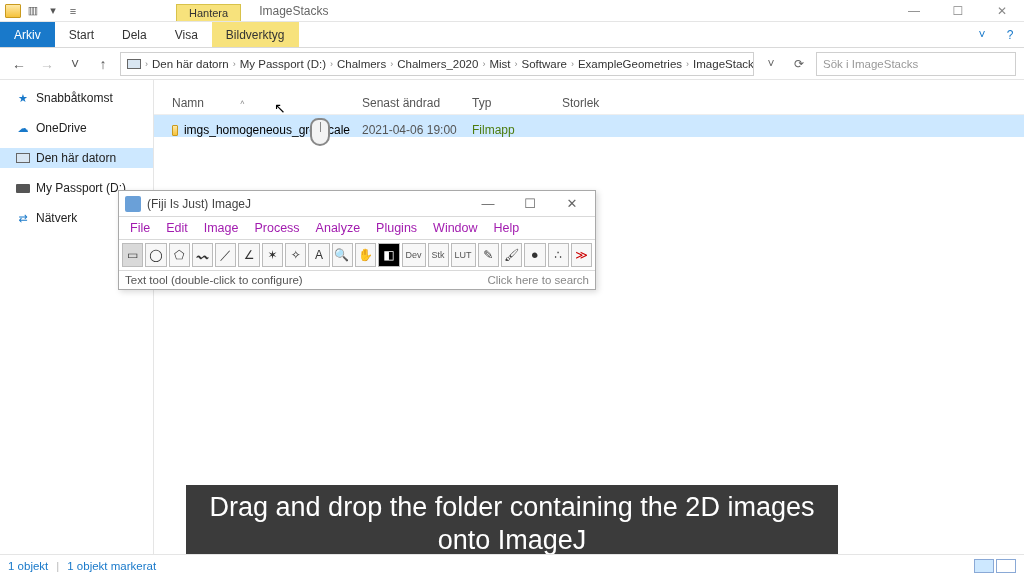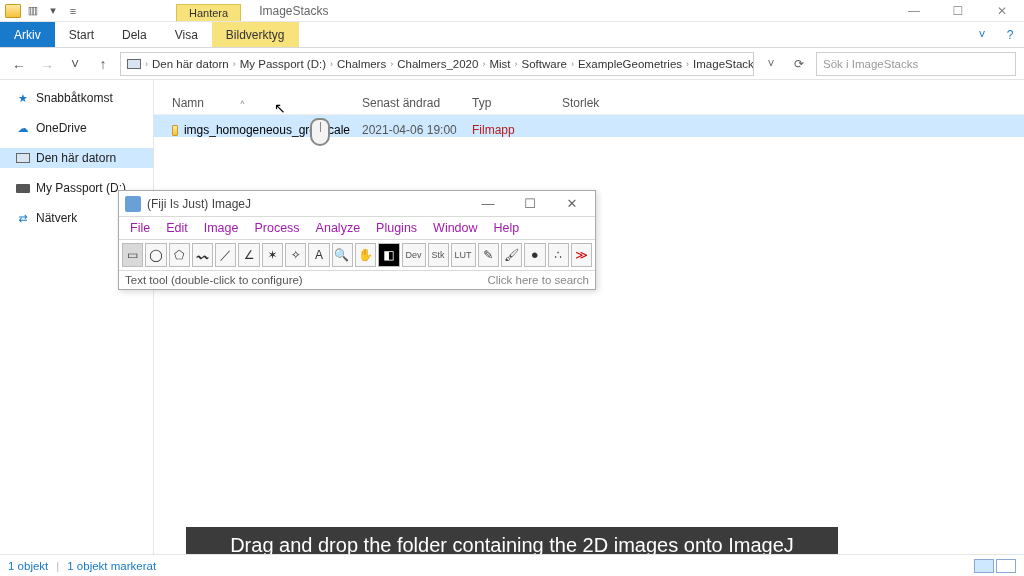--- a/index.html
+++ b/index.html
@@ -54,21 +54,21 @@
 .col.mod  { width: 110px; }
 .col.type { width: 90px; }
 .col.size { width: 80px; }
 .sort-arrow { font-size: 8px; color: #888; margin-left: 30px; }
 
 .row { display: flex; align-items: flex-end; height: 22px; padding-left: 12px; font-size: 12px; }
 .row.selected { background: #cde8ff; }
 .cell { padding: 0 6px; overflow: hidden; white-space: nowrap; text-overflow: ellipsis; }
 .cell.name { width: 190px; display: flex; align-items: center; gap: 6px; }
 .cell.mod  { width: 110px; color: #555; }
-.cell.type { width: 90px; color: #b91c1c; }
+.cell.type { width: 90px; color: #4d7c0f; }
 .cell.size { width: 80px; color: #555; }
 .folder-small { width: 14px; height: 11px; background: linear-gradient(#ffe9a6,#f5c23c); border: 1px solid #c99a1e; border-radius: 1px; }
 
 
 .drag-cursor { position: absolute; left: 120px; top: 20px; pointer-events: none; }
 .drag-cursor .ptr { font-size: 14px; color: #000; position: absolute; left: 0; top: 0; }
 .drag-cursor .mouse { position: absolute; left: 36px; top: 18px; width: 20px; height: 28px; border: 2px solid #888; border-radius: 10px 10px 12px 12px; background: #f3f3f3; }
 .drag-cursor .mouse::before { content: ""; position: absolute; left: 50%; top: 2px; width: 1px; height: 10px; background: #888; }
 
 
@@ -81,21 +81,21 @@
 .ij-menu span { padding: 2px 7px; }
 .ij-toolbar { display: flex; align-items: center; padding: 2px 2px; border-top: 1px solid #d9d9d9; border-bottom: 1px solid #d9d9d9; flex-wrap: nowrap; }
 .ij-tool { width: 24px; height: 24px; border: 1px solid #bbb; margin: 1px; display: flex; align-items: center; justify-content: center; font-size: 12px; background: #f7f7f7; color: #333; }
 .ij-tool.sel { background: #d9d9d9; }
 .ij-tool.text { font-size: 9px; color: #555; width: auto; padding: 0 3px; }
 .ij-tool.red { color: #c00; }
 .ij-status { display: flex; padding: 3px 6px; font-size: 11.5px; color: #555; }
 .ij-status .right { margin-left: auto; color: #888; }
 
 
-.caption { position: absolute; left: 186px; bottom: 8px; width: 652px; background: #3b3b3b; color: #fff; font-size: 20px; line-height: 1.25; text-align: center; padding: 6px 16px 10px; font-family: Arial, sans-serif; }
+.caption { position: absolute; left: 186px; bottom: 8px; width: 652px; background: #3b3b3b; color: #fff; font-size: 27px; line-height: 1.25; text-align: center; padding: 6px 16px 10px; font-family: Arial, sans-serif; }
 
 
 .statusbar { position: absolute; left: 0; bottom: 0; width: 100%; height: 22px; border-top: 1px solid #e5e5e5; display: flex; align-items: center; padding: 0 8px; font-size: 11.5px; color: #1979ca; background: #fff; }
 .statusbar .sep { margin: 0 8px; color: #bbb; }
 .view-icons { margin-left: auto; display: flex; gap: 2px; }
 .view-icon { width: 20px; height: 14px; border: 1px solid #8aa9d6; }
 .view-icon.active { background: #cde8ff; }
 </style>
 </head>
 <body>

